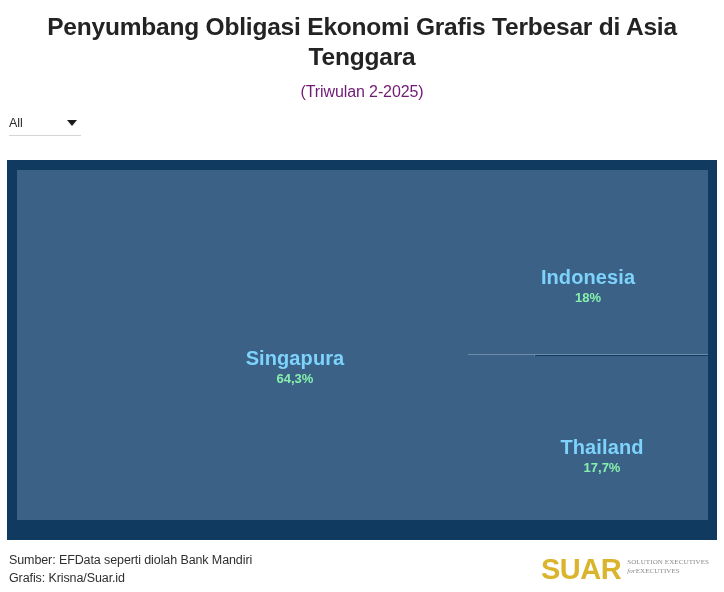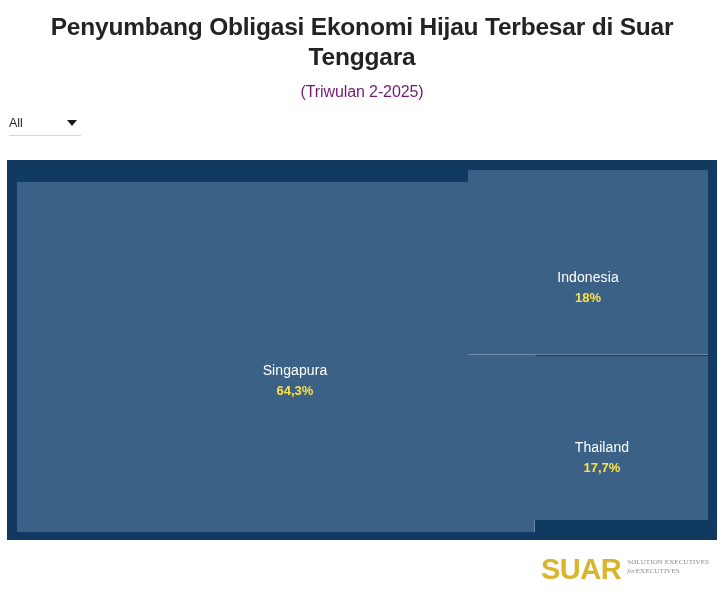--- a/index.html
+++ b/index.html
@@ -99,39 +99,39 @@
     background: #3b6286;
     display: flex;
     flex-direction: column;
     align-items: center;
     justify-content: center;
     color: #ffffff;
     overflow: hidden;
   }
 
   .tile .tile-label {
-    font-size: 14px;
-    font-weight: normal;
+    font-size: 20px;
+    font-weight: bold;
     line-height: 22px;
-    color: #ffffff;
+    color: #7dd3fc;
     letter-spacing: 0.1px;
   }
 
   .tile .tile-value {
     font-size: 13px;
     font-weight: bold;
     line-height: 17px;
-    color: #fde047;
+    color: #86efac;
     margin-top: 1px;
   }
 
   
   .tile-singapura {
     left: 0;
-    top: 12px;
+    top: 0;
     width: 518px;
     height: 350px;
     border-right: 1px solid #6f8ca8;
     padding-left: 39px;
   }
 
   .tile-indonesia {
     left: 451px;
     top: 0;
     width: 240px;
@@ -217,21 +217,21 @@
   .brand-tag-line .for-italic {
     font-style: italic;
   }
 </style>
 </head>
 <body>
 
 <div id="page">
 
   <div class="header">
-    <div class="chart-title">Penyumbang Obligasi Ekonomi Hijau Terbesar di Suar Tenggara</div>
+    <div class="chart-title">Penyumbang Obligasi Ekonomi Grafis Terbesar di Asia Tenggara</div>
     <div class="chart-subtitle">(Triwulan 2-2025)</div>
   </div>
 
   <div class="filter-row">
     <div class="filter-control">
       <span class="filter-value">All</span>
       <span class="caret"></span>
     </div>
   </div>
 
@@ -256,20 +256,24 @@
         <div class="tile-inner">
           <span class="tile-label">Thailand</span>
           <span class="tile-value">17,7%</span>
         </div>
       </div>
 
     </div>
   </div>
 
   <div class="footer">
+    <div class="source-lines">
+      <div class="source-line">Sumber: EFData seperti diolah Bank Mandiri</div>
+      <div class="source-line">Grafis: Krisna/Suar.id</div>
+    </div>
 
     <div class="brand">
       <span class="brand-mark">SUAR</span>
       <span class="brand-tag">
         <span class="brand-tag-line">SOLUTION EXECUTIVES</span>
         <span class="brand-tag-line"><span class="for-italic">for</span><span>EXECUTIVES</span></span>
       </span>
     </div>
   </div>
 

